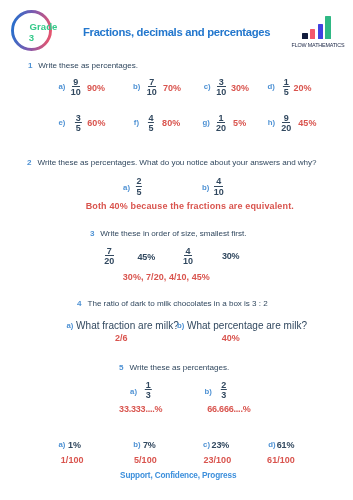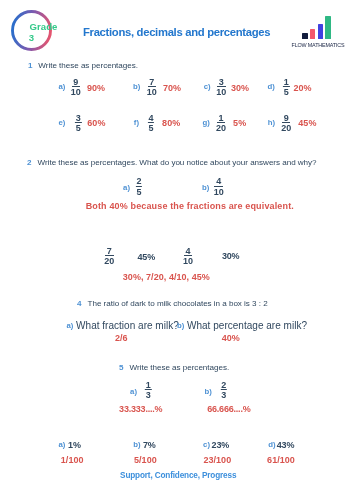--- a/index.html
+++ b/index.html
@@ -172,20 +172,23 @@
     </span>
     <span class="lbl" style="left:202.10px;top:183.60px;">b)</span>
     <span class="frac" style="left:218.65px;top:177.30px;">
       <span class="num">4</span>
       <span class="bar" style="width:8.4px;"></span>
       <span class="den">10</span>
     </span>
     <span class="ans sentence" style="left:85.7px;top:202.0px;">Both 40% because the fractions are equivalent.</span>
   </div>
 
+  <div class="qline" style="left:89.9px;top:229.8px;">
+    <span class="qnum">3</span><span class="qtext" style="padding-left:6.0px;">Write these in order of size, smallest first.</span>
+  </div>
   <div>
     <span class="frac" style="left:109.30px;top:246.70px;">
       <span class="num">7</span>
       <span class="bar" style="width:8.6px;"></span>
       <span class="den">20</span>
     </span>
     <span class="navy" style="left:137.50px;top:252.60px;">45%</span>
     <span class="frac" style="left:188.00px;top:246.70px;">
       <span class="num">4</span>
       <span class="bar" style="width:8.6px;"></span>
@@ -236,19 +239,19 @@
 
     <span class="lbl" style="left:133.30px;top:441.40px;">b)</span>
     <span class="navy" style="left:142.90px;top:440.90px;">7%</span>
     <span class="ans" style="left:134.00px;top:455.80px;">5/100</span>
 
     <span class="lbl" style="left:203.10px;top:441.40px;">c)</span>
     <span class="navy" style="left:211.60px;top:440.90px;">23%</span>
     <span class="ans" style="left:203.40px;top:455.80px;">23/100</span>
 
     <span class="lbl" style="left:268.20px;top:441.40px;">d)</span>
-    <span class="navy" style="left:276.70px;top:440.90px;">43%</span>
+    <span class="navy" style="left:276.70px;top:440.90px;">61%</span>
     <span class="ans" style="left:267.10px;top:455.80px;">61/100</span>
   </div>
 
   <div class="footer" style="left:120.1px;top:472.4px;">Support, Confidence, Progress</div>
 
 </div>
 
 </body></html>

